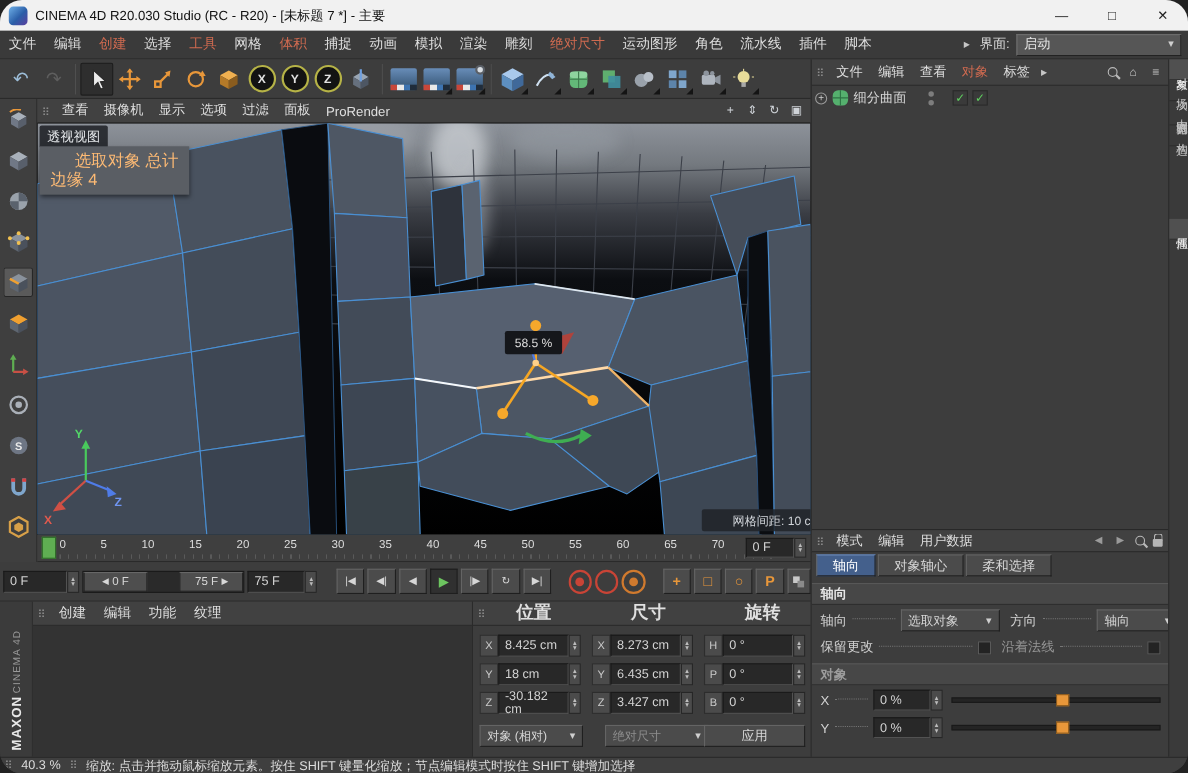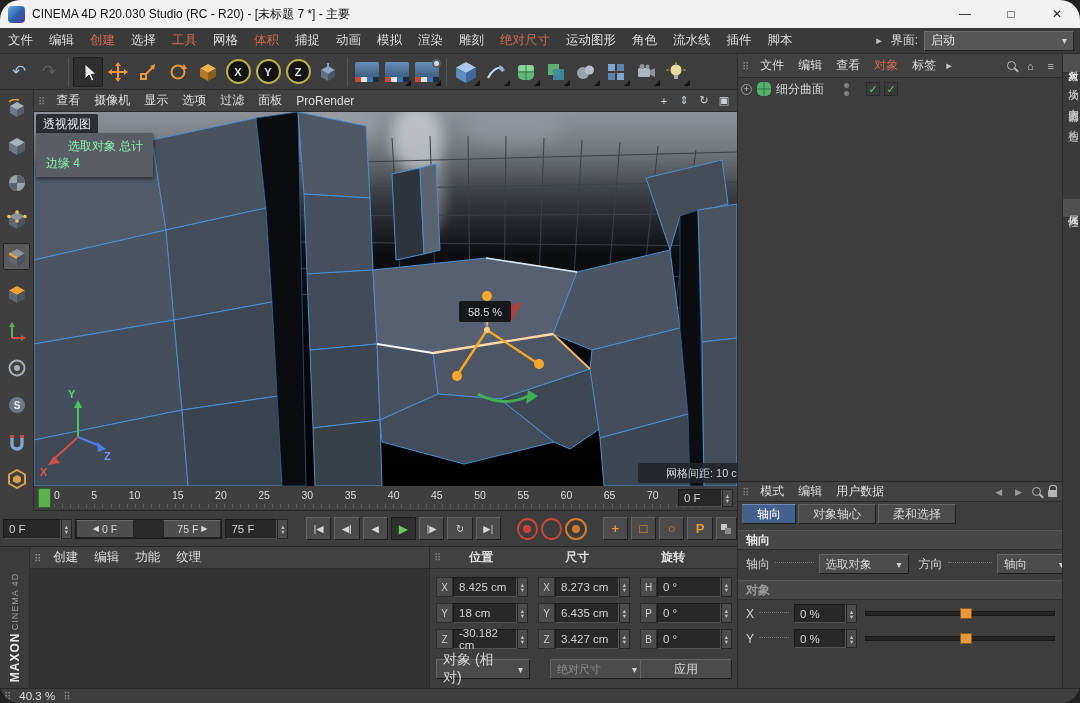--- a/index.html
+++ b/index.html
@@ -61,22 +61,22 @@
   
   #vp-header { left:34px; top:90px; width:703px; height:22px; background:#414141;
                border-bottom:1px solid #2a2a2a; display:flex; align-items:center; }
   #vp-header .menu-item { font-size:12px; padding:0 7px; }
   #vp-icons { margin-left:auto; display:flex; gap:2px; padding-right:4px; }
   .vp-icon { width:18px; height:16px; display:flex; align-items:center; justify-content:center;
              color:#cfd3d8; font-size:11px; }
   #vp-canvas { left:34px; top:112px; width:703px; height:374px; background:#000; overflow:hidden; }
   .vp-chip { position:absolute; background:rgba(28,30,35,.85); color:#e4e7ea; font-size:12px;
              padding:2px 7px; border-radius:2px; }
-  #vp-infobox { position:absolute; left:2px; top:21px; background:#5a5e64; color:#86efac;
-                padding:5px 10px; font-size:12px; line-height:17px; box-shadow:1px 2px 4px rgba(0,0,0,.5); }
+  #vp-infobox { position:absolute; left:2px; top:21px; background:#5a5e64; color:#fdba74;
+                padding:5px 10px; font-size:15px; line-height:17px; box-shadow:1px 2px 4px rgba(0,0,0,.5); }
   #vp-tooltip { position:absolute; left:425px; top:189px; width:52px; height:21px; background:#15171b;
                 color:#dcdcdc; font-size:11px; display:flex; align-items:center; justify-content:center; border-radius:2px; }
   #vp-gridlabel { position:absolute; left:560px; top:351px; width:136px; height:20px;
                   background:rgba(32,35,40,.85); color:#d2d6db; font-size:11px;
                   display:flex; align-items:center; justify-content:center; border-radius:2px;margin-left:44px; }
 
   
   #timeline { left:34px; top:486px; width:703px; height:25px; background:#3f3f3f;
               border-bottom:1px solid #2a2a2a; display:flex; align-items:center; }
   #playhead { position:absolute; left:4px; top:2px; width:13px; height:20px; background:#5fae52;
@@ -115,21 +115,21 @@
   #mat-menu { position:absolute; left:30px; top:0; right:0; height:22px; background:#414141;
               border-bottom:1px solid #2b2b2b; display:flex; align-items:center; }
   #logo-strip { position:absolute; left:0; top:0; width:30px; height:141px; background:#3b3b3b;
                 border-right:1px solid #2e2e2e; display:flex; justify-content:center; align-items:flex-end; padding-bottom:6px; }
   #logo-strip .vlogo { writing-mode:vertical-rl; transform:rotate(180deg); display:flex; align-items:center; gap:2px; }
   #logo-maxon { font-weight:bold; color:#e8e8e8; font-size:12px; letter-spacing:1px; }
   #logo-c4d { color:#9a9a9a; font-size:9px; letter-spacing:1px; }
 
   #coords { left:430px; top:547px; width:307px; height:141px; background:#3d3d3d; }
   #coords-header { position:absolute; left:0; top:0; width:100%; height:22px; background:#414141;
-                   border-bottom:1px solid #2b2b2b; display:flex; align-items:center; font-size:12px; color:#e0e0e0;font-family:Liberation Mono, monospace; }
+                   border-bottom:1px solid #2b2b2b; display:flex; align-items:center; font-size:16px; color:#e0e0e0;font-family:Liberation Mono, monospace; }
   .coords-col-label { font-weight:bold; }
   .label-sq { width:17px; height:20px; background:#4b4b4b; border:1px solid #2d2d2d; color:#cacaca;
               font-size:10px; display:flex; align-items:center; justify-content:center; }
   .cfield { width:64px; }
   .crow { position:absolute; display:flex; }
 
   
   #right-col { left:737px; top:54px; width:325px; height:634px; background:#3d3d3d; border-left:1px solid #2a2a2a; }
   #om { position:absolute; left:0; top:0; width:325px; height:428px; border-bottom:1px solid #262626; overflow:hidden; }
   #om-menu { height:24px; background:#414141; border-bottom:1px solid #2b2b2b; display:flex; align-items:center; }
@@ -712,21 +712,21 @@
         <div class="field cfield">0 °</div>
         <div class="stepper"></div>
       </div>
     <div class="crow" style="left:210px; top:82px;">
         <span class="label-sq">B</span>
         <div class="field cfield">0 °</div>
         <div class="stepper"></div>
       </div>
 
     <div class="crow" style="left:6px; top:112px;">
-      <div class="dropdown caret btn3d" style="width:94px; font-size:14px;">
+      <div class="dropdown caret btn3d" style="width:94px; font-size:11px;">
           <span>对象 (相对)</span>
         </div>
     </div>
     <div class="crow" style="left:120px; top:112px;align-items:center;">
       <div class="dropdown caret btn3d" style="width:94px; font-size:11px; color:#8e8e8e;">
           <span>绝对尺寸</span>
         </div>
     </div>
     <div class="crow" style="left:210px; top:112px;">
       <div class="btn3d" style="width:92px; height:20px; display:flex; align-items:center; justify-content:center; font-size:12px;">应用</div>
@@ -797,20 +797,32 @@
             </div>
         </div>
         <div class="ahalf" style="margin-right:-16px;">
           <span style="margin-left:10px;">方向</span>
           <span class="leader"></span>
           <div class="dropdown caret btn3d" style="width:74px; font-size:11.5px; flex:0 0 auto;">
               <span>轴向</span>
             </div>
         </div>
       </div>
+      <div class="arow">
+        <div class="ahalf">
+          <span>保留更改</span>
+          <span class="leader"></span>
+          <span class="cb"></span>
+        </div>
+        <div class="ahalf">
+          <span class="dim" style="margin-left:10px;">沿着法线</span>
+          <span class="leader"></span>
+          <span class="cb"></span>
+        </div>
+      </div>
       <div class="section-bar dim">对象</div>
       <div class="arow">
         <span>X</span>
         <span class="leader" style="flex:0 0 30px;"></span>
         <div class="field" style="width:52px; height:19px;">0 %</div>
         <div class="stepper" style="height:19px;"></div>
         <div class="slider-track">
           <span class="slider-handle" style="left:50%;"></span>
         </div>
       </div>
@@ -832,15 +844,16 @@
     <div class="vtab">内容浏览器</div>
     <div class="vtab">构造</div>
     <div style="height:66px;"></div>
     <div class="vtab active">属性</div>
   </div>
 
   <div id="statusbar" class="abs">
     <span class="grip"></span>
     <span>40.3 %</span>
     <span class="grip"></span>
+    <span>缩放: 点击并拖动鼠标缩放元素。按住 SHIFT 键量化缩放；节点编辑模式时按住 SHIFT 键增加选择</span>
   </div>
 
 </div>
 
 </body></html>

